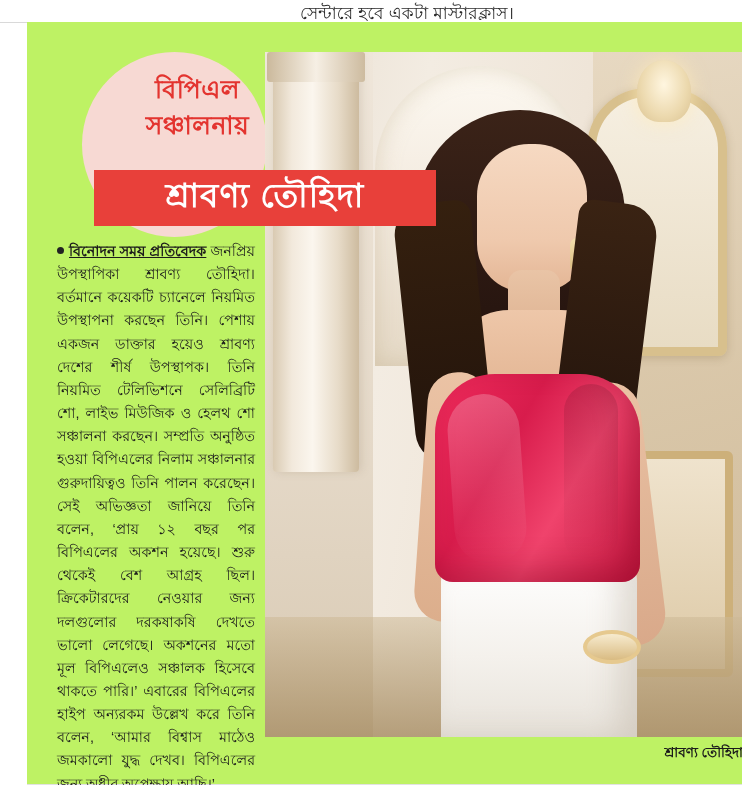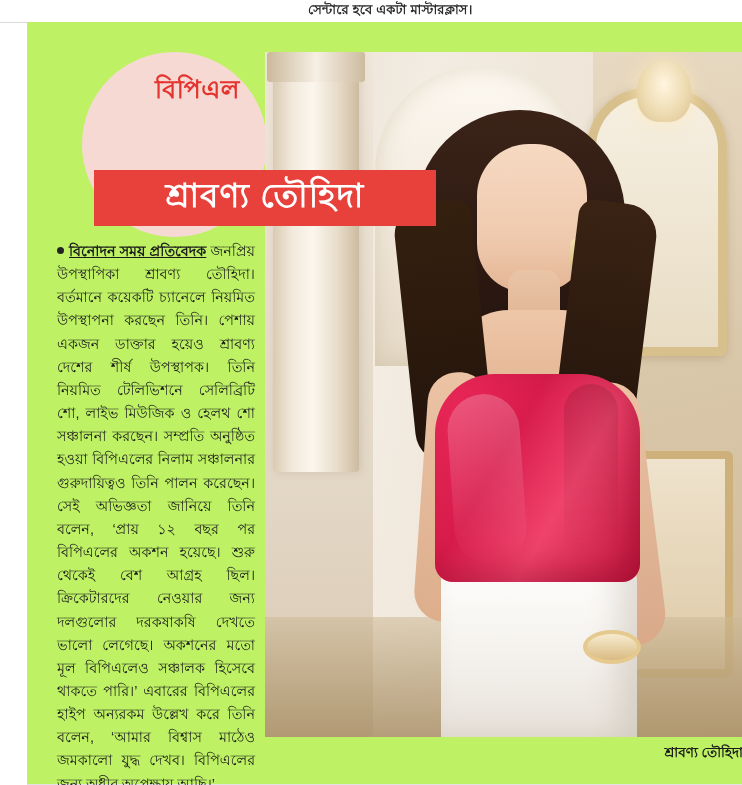--- a/index.html
+++ b/index.html
@@ -21,26 +21,25 @@
     position: absolute;
     top: 0;
     left: 0;
     width: 742px;
     height: 22px;
     border-bottom: 1px solid #d9d9d9;
   }
   .top-strip-text {
     position: absolute;
     top: 0px;
-    left: 308px;
-    font-size: 13px;
+    left: 300px;
+    font-size: 17px;
     color: #2a2a2a;
     letter-spacing: .2px;
     white-space: nowrap;
-    font-weight: bold;
   }
 
   
   .page {
     position: absolute;
     top: 22px;
     left: 0;
     width: 742px;
     height: 763px;
     background: #bef264;
@@ -344,20 +343,21 @@
 <div class="top-strip">
   <div class="top-strip-text">সেন্টারে হবে একটা মাস্টারক্লাস।</div>
 </div>
 
 <div class="page">
 
   <div class="pink-blob"></div>
 
   <div class="kicker">
     <span>বিপিএল</span>
+    <span class="line2">সঞ্চালনায়</span>
   </div>
 
   <div class="headline-bar">
     <span class="headline-text">শ্রাবণ্য তৌহিদা</span>
   </div>
 
   <div class="body-col">
     <p>
       <span class="byline-bullet"></span><span class="byline">বিনোদন সময় প্রতিবেদক</span>
       <span>জনপ্রিয় উপস্থাপিকা শ্রাবণ্য তৌহিদা। বর্তমানে কয়েকটি চ্যানেলে নিয়মিত উপস্থাপনা করছেন তিনি। পেশায় একজন ডাক্তার হয়েও শ্রাবণ্য দেশের শীর্ষ উপস্থাপক। তিনি নিয়মিত টেলিভিশনে সেলিব্রিটি শো, লাইভ মিউজিক ও হেলথ শো সঞ্চালনা করছেন। সম্প্রতি অনুষ্ঠিত হওয়া বিপিএলের নিলাম সঞ্চালনার গুরুদায়িত্বও তিনি পালন করেছেন। সেই অভিজ্ঞতা জানিয়ে তিনি বলেন, ‘প্রায় ১২ বছর পর বিপিএলের অকশন হয়েছে। শুরু থেকেই বেশ আগ্রহ ছিল। ক্রিকেটারদের নেওয়ার জন্য দলগুলোর দরকষাকষি দেখতে ভালো লেগেছে। অকশনের মতো মূল বিপিএলেও সঞ্চালক হিসেবে থাকতে পারি।’ এবারের বিপিএলের হাইপ অন্যরকম উল্লেখ করে তিনি বলেন, ‘আমার বিশ্বাস মাঠেও জমকালো যুদ্ধ দেখব। বিপিএলের জন্য অধীর অপেক্ষায় আছি।’</span>

